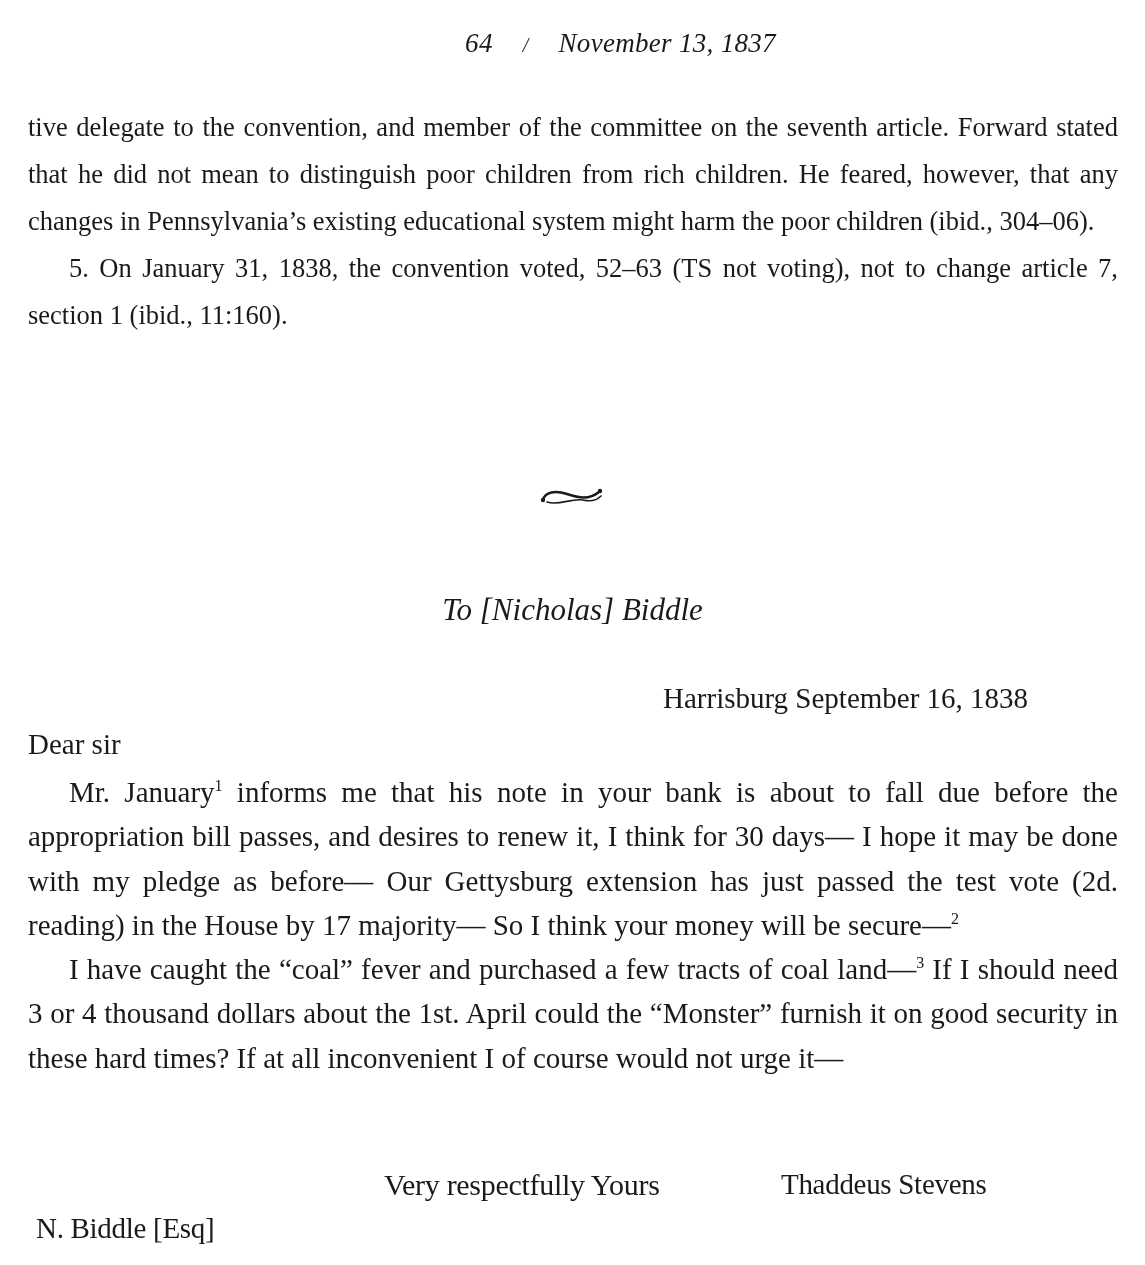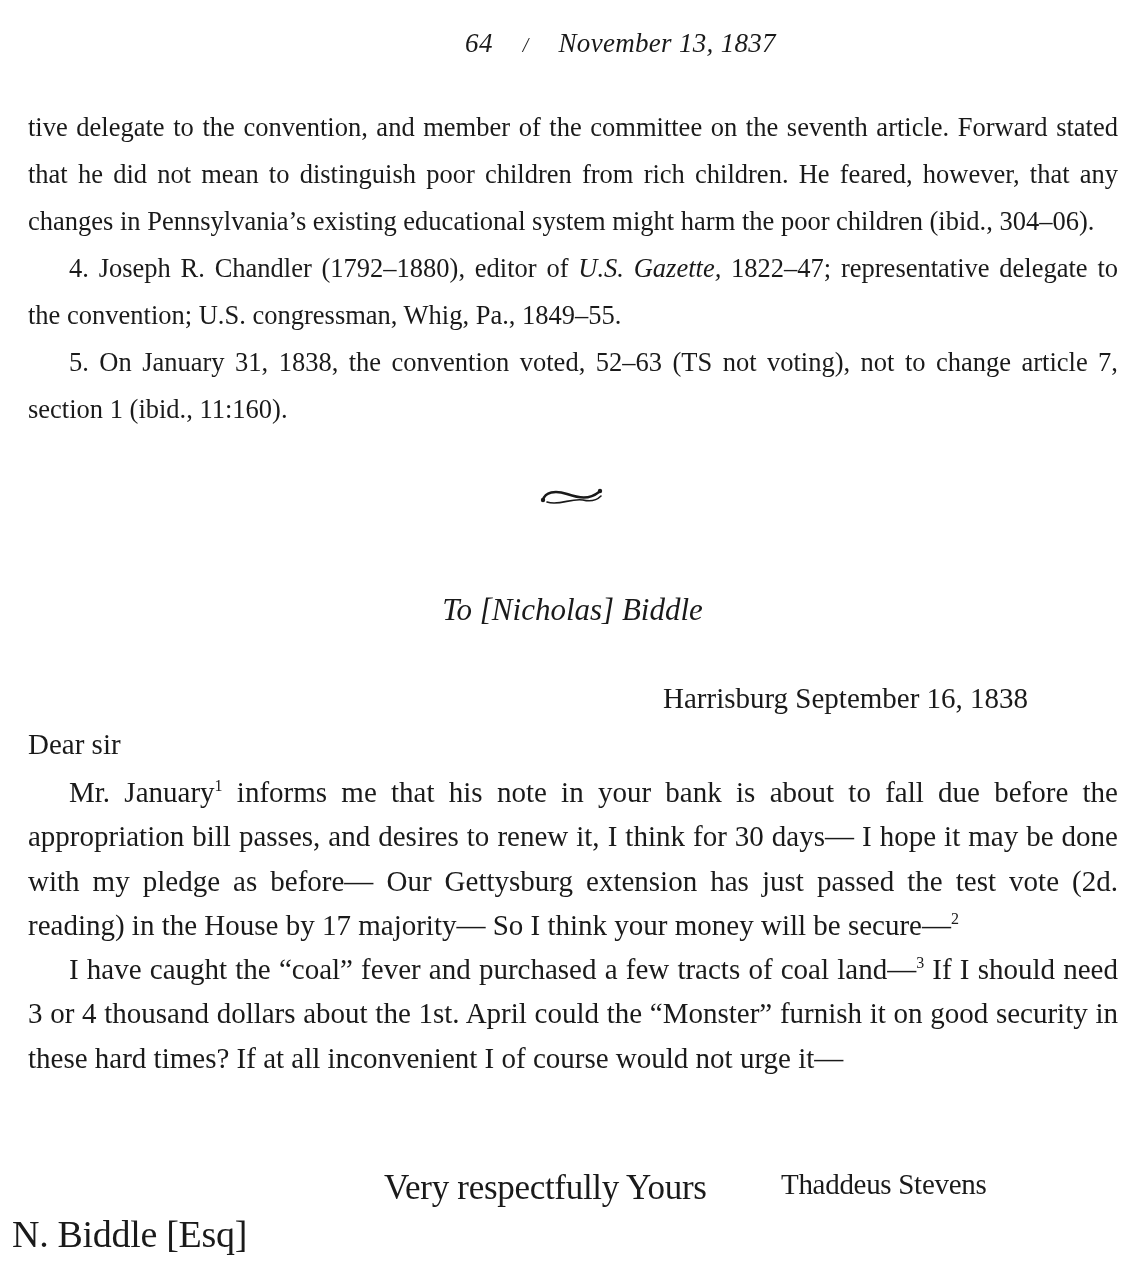--- a/index.html
+++ b/index.html
@@ -33,42 +33,41 @@
     .salutation {
       position: absolute; top: 728px; left: 28px; font-size: 29px;
     }
     .body-text {
       position: absolute; top: 770px; left: 28px; width: 1090px;
       font-size: 29px; line-height: 44.3px; text-align: justify;
     }
     .body-text p { margin: 0; text-indent: 41px; }
     sup { font-size: 16px; line-height: 0; vertical-align: 11px; }
     .closing {
-      position: absolute; top: 1168px; left: 384px; font-size: 35px;
+      position: absolute; top: 1168px; left: 384px; font-size: 30px;
       letter-spacing: -0.3px;
     }
     .signature {
       position: absolute; top: 1168px; left: 781px; font-size: 29px;
       letter-spacing: -0.3px;
     }
     .addressee {
-      position: absolute; top: 1212px; left: 12px; font-size: 38px;
+      position: absolute; top: 1212px; left: 36px; font-size: 29px;
       letter-spacing: -0.3px;
     }
   </style>
 </head>
 <body>
 
 <div class="running-head">
   <span>64</span><span class="sep">/</span><span>November 13, 1837</span>
 </div>
 
 <div class="notes">
   <p>tive delegate to the convention, and member of the committee on the seventh article. Forward stated that he did not mean to distinguish poor children from rich children. He feared, however, that any changes in Pennsylvania’s existing educational system might harm the poor children (ibid., 304–06).</p>
-  <p class="indent"><span>4. Joseph R. Chandler (1792–1880), editor of </span><em>U.S. Gazette,</em><span> 1822–47; representative delegate to the convention; U.S. congressman, Whig, Pa., 1849–55.</span></p>
   <p class="indent">5. On January 31, 1838, the convention voted, 52–63 (TS not voting), not to change article 7, section 1 (ibid., 11:160).</p>
 </div>
 
 <svg class="ornament" viewBox="0 0 70 30">
   <path d="M6 20 C 8 12, 18 10, 30 14 C 42 18, 52 20, 62 12" fill="none" stroke="#1a1a1a" stroke-width="2.4" stroke-linecap="round"></path>
   <path d="M10 22 C 22 26, 34 18, 46 20 C 54 22, 60 20, 64 16" fill="none" stroke="#1a1a1a" stroke-width="1.6" stroke-linecap="round"></path>
   <circle cx="6" cy="20" r="2.2" fill="#1a1a1a"></circle>
   <circle cx="63" cy="11" r="2.2" fill="#1a1a1a"></circle>
 </svg>
 

